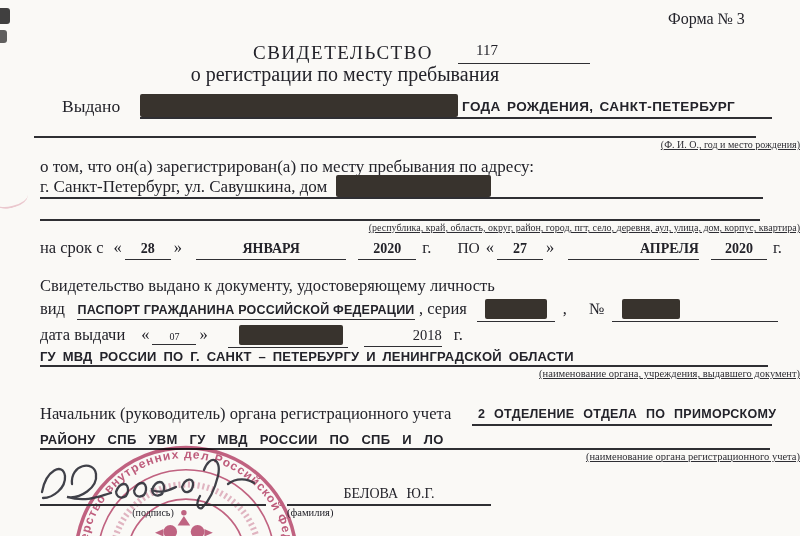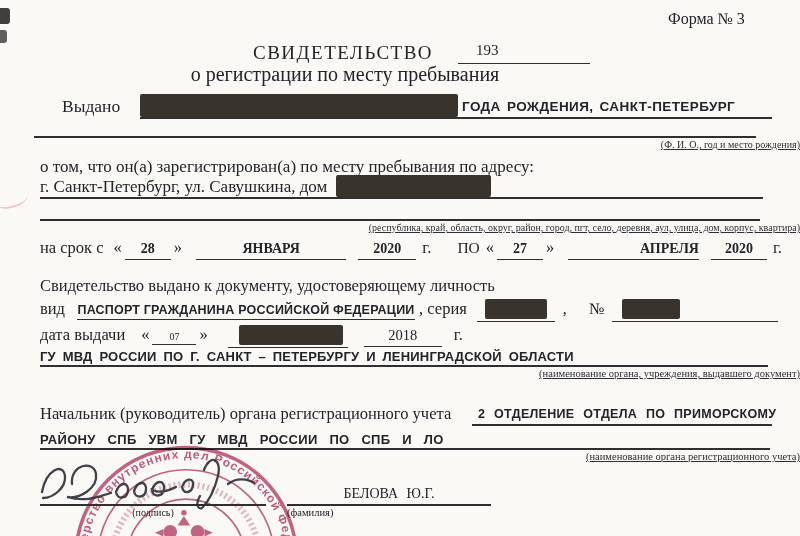--- a/index.html
+++ b/index.html
@@ -30,21 +30,21 @@
 
 <div id="page">
 
   <div class="abs artifact" style="left:0;top:8px;width:10px;height:16px;border-radius:0 3px 3px 0;opacity:.85;"></div>
   <div class="abs artifact" style="left:0;top:30px;width:7px;height:13px;border-radius:0 3px 3px 0;opacity:.7;"></div>
   <div class="abs" style="left:-6px;top:190px;width:34px;height:16px;border-bottom:2px solid #e3aeb9;border-radius:50%;transform:rotate(-14deg);opacity:.65;"></div>
 
   <div class="abs" style="left:668px;top:10px;font-size:16px;">Форма № 3</div>
 
   <div class="abs" style="left:253px;top:42px;font-size:19px;letter-spacing:1.5px;">СВИДЕТЕЛЬСТВО</div>
-  <div class="abs cell" style="left:458px;top:42px;width:114px;font-size:15px;text-align:left;padding-left:18px;height:19px;">193</div>
+  <div class="abs cell" style="left:458px;top:42px;width:114px;font-size:15px;text-align:left;padding-left:18px;height:19px;">117</div>
   <div class="abs" style="left:110px;top:63px;width:470px;text-align:center;font-size:20px;">о регистрации по месту пребывания</div>
 
   <div class="abs serif17" style="left:62px;top:96px;font-size:17.5px;">Выдано</div>
   <div class="abs redact" style="left:140px;top:94px;width:318px;height:23px;"></div>
   <div class="abs boldsans" style="left:462px;top:99px;font-size:13.5px;letter-spacing:.4px;word-spacing:2px;">ГОДА РОЖДЕНИЯ, САНКТ-ПЕТЕРБУРГ</div>
   <div class="abs rule" style="left:140px;top:117px;width:632px;"></div>
 
   <div class="abs rule" style="left:34px;top:136px;width:722px;"></div>
   <div class="abs caption" style="top:139px;font-size:10px;">(Ф. И. О., год и место рождения)</div>
 
@@ -85,21 +85,21 @@
     <span style="margin-right:8px;font-size:16px;">№</span>
     <span class="cell" style="flex:1;text-align:left;padding-left:10px;"><span class="inbar redact" style="width:58px;"></span></span>
   </div>
 
   <div class="abs date-row">
     <span style="margin-right:16px;">дата выдачи</span>
     <span style="margin-right:3px;">«</span>
     <span class="cell" style="width:44px;font-size:10px;">07</span>
     <span style="margin:0 20px 0 3px;">»</span>
     <span class="cell" style="width:120px;"><span class="inbar redact" style="width:104px;margin-left:6px;"></span></span>
-    <span class="cell" style="width:78px;font-size:14.5px;margin-left:16px;">2018</span>
+    <span class="cell" style="width:78px;font-size:14.5px;margin-left:16px;text-align:right;">2018</span>
     <span style="margin-left:12px;">г.</span>
   </div>
 
   <div class="abs boldsans" style="left:40px;top:349px;font-size:13px;word-spacing:3px;letter-spacing:.2px;">ГУ МВД РОССИИ ПО Г. САНКТ – ПЕТЕРБУРГУ И ЛЕНИНГРАДСКОЙ ОБЛАСТИ</div>
   <div class="abs rule" style="left:40px;top:365px;width:728px;"></div>
   <div class="abs caption" style="top:368px;">(наименование органа, учреждения, выдавшего документ)</div>
 
   <div class="abs serif16" style="left:40px;top:404px;">Начальник (руководитель) органа регистрационного учета</div>
   <div class="abs boldsans" style="left:478px;top:407px;font-size:12.5px;word-spacing:5px;letter-spacing:.3px;">2 ОТДЕЛЕНИЕ ОТДЕЛА ПО ПРИМОРСКОМУ</div>
   <div class="abs rule" style="left:472px;top:424px;width:300px;"></div>

